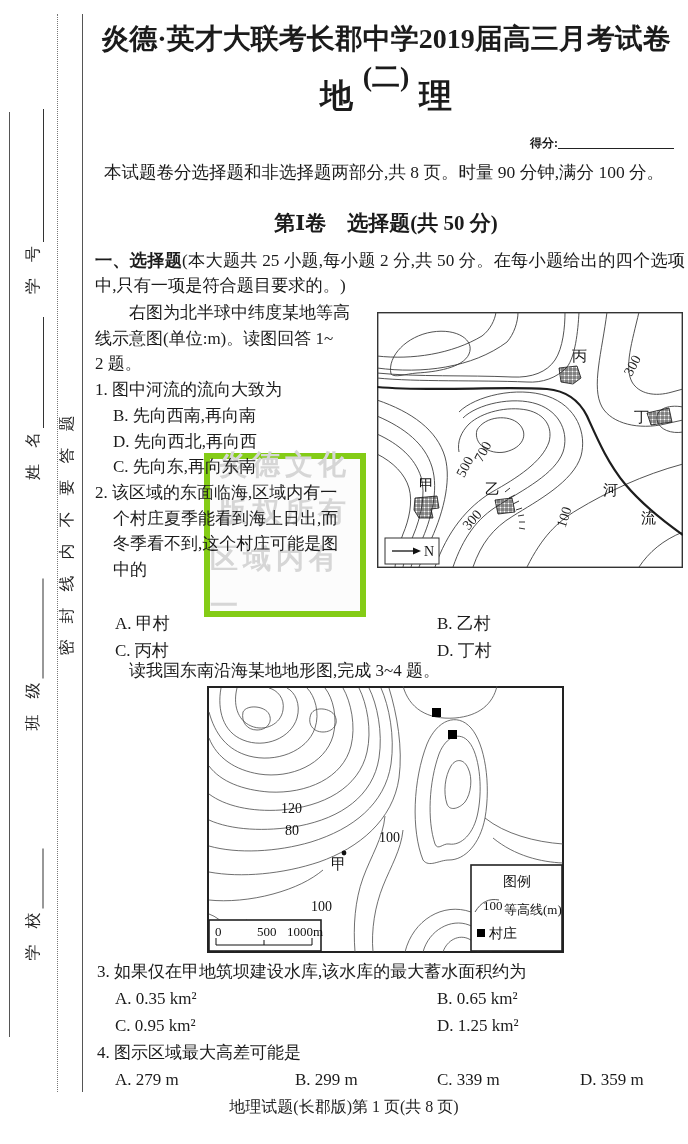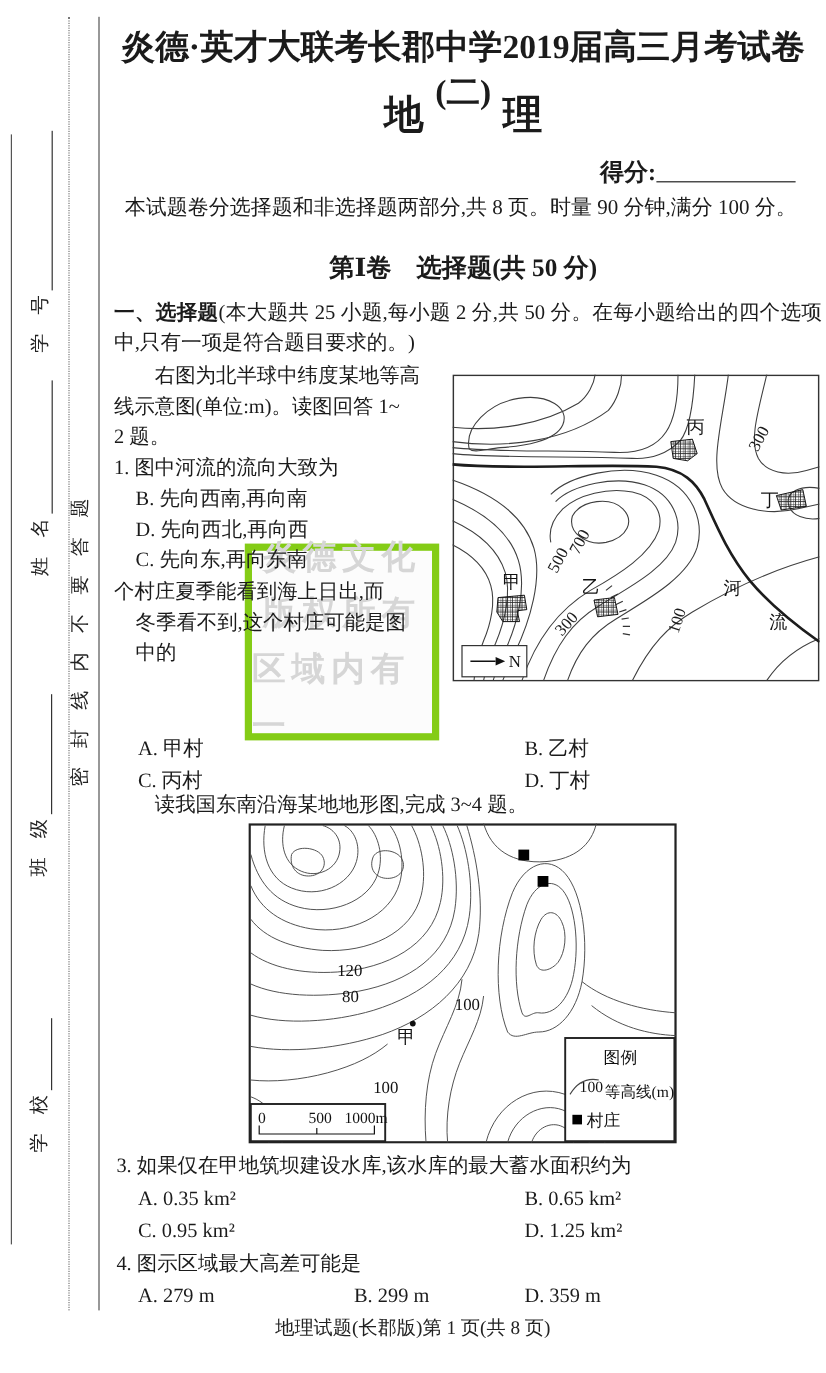--- a/index.html
+++ b/index.html
@@ -10,21 +10,21 @@
   .vline-solid{width:0;border-left:1px solid #555;}
   .vline-dotted{width:0;border-left:1px dotted #777;}
   .rot{transform:rotate(-90deg);transform-origin:center center;display:flex;align-items:flex-end;
        white-space:nowrap;font-size:16px;color:#222;}
   .rot .blank{flex:1;border-bottom:1px solid #333;height:14px;margin-left:4px;min-width:60px;}
   .sealrot{transform:rotate(-90deg);transform-origin:center center;white-space:nowrap;
        font-size:16px;color:#222;text-align:center;}
   
   .title{left:88px;top:20px;width:596px;text-align:center;font-size:28px;font-weight:bold;letter-spacing:0px;}
   .subject{left:88px;top:74px;width:596px;text-align:center;font-size:33px;font-weight:bold;}
-  .score{left:500px;top:130px;font-size:20px;font-weight:bold;}
+  .score{left:530px;top:130px;font-size:12px;font-weight:bold;}
   .score .blank{display:inline-block;width:116px;border-bottom:1px solid #222;height:18px;vertical-align:-2px;}
   .intro{left:104px;top:160px;width:578px;font-size:17.5px;}
   .sec-head{left:88px;top:209px;width:596px;text-align:center;font-size:21px;font-weight:bold;}
   .directions{left:95px;top:249px;width:590px;font-size:17.2px;line-height:24.5px;text-align:justify;}
   .directions b{font-weight:bold;}
   
   .leftcol{left:95px;top:300px;width:285px;font-size:17px;line-height:25.7px;}
   .leftcol .line{white-space:nowrap;}
   .hang .line{padding-left:18px;}
   .hang .line:first-child{padding-left:0;}
@@ -103,20 +103,21 @@
         <div class="line">线示意图(单位:m)。读图回答 1~</div>
         <div class="line">2 题。</div>
       </div>
     <div class="qstem" style="line-height:25.7px;">1. 图中河流的流向大致为</div>
     <div class="optlist">
         <div class="line">B. 先向西南,再向南</div>
         <div class="line">D. 先向西北,再向西</div>
         <div class="line">C. 先向东,再向东南</div>
       </div>
     <div class="hang">
+        <div class="line">2. 该区域的东面临海,区域内有一</div>
         <div class="line">个村庄夏季能看到海上日出,而</div>
         <div class="line">冬季看不到,这个村庄可能是图</div>
         <div class="line">中的</div>
       </div>
   </div>
 
   <svg class="abs" style="left:377px;top:312px;" width="306" height="256" viewBox="0 0 306 256">
     <defs>
       <pattern id="xh" width="4" height="4" patternUnits="userSpaceOnUse">
         <path d="M0,0H4 M0,2H4" stroke="#222" stroke-width="0.7"></path>
@@ -262,19 +263,20 @@
       <div>C. 0.95 km²</div>
       <div>D. 1.25 km²</div>
     </div>
   </div>
 
   <div class="abs" style="left:97px;top:1039px;width:586px;">
     <div class="qstem">4. 图示区域最大高差可能是</div>
     <div class="opt4 qopts-ind">
       <div>A. 279 m</div>
       <div>B. 299 m</div>
+      <div>C. 339 m</div>
       <div>D. 359 m</div>
     </div>
   </div>
 
   <div class="abs footer">地理试题(长郡版)第 1 页(共 8 页)</div>
 
 </div>
 
 </body></html>

